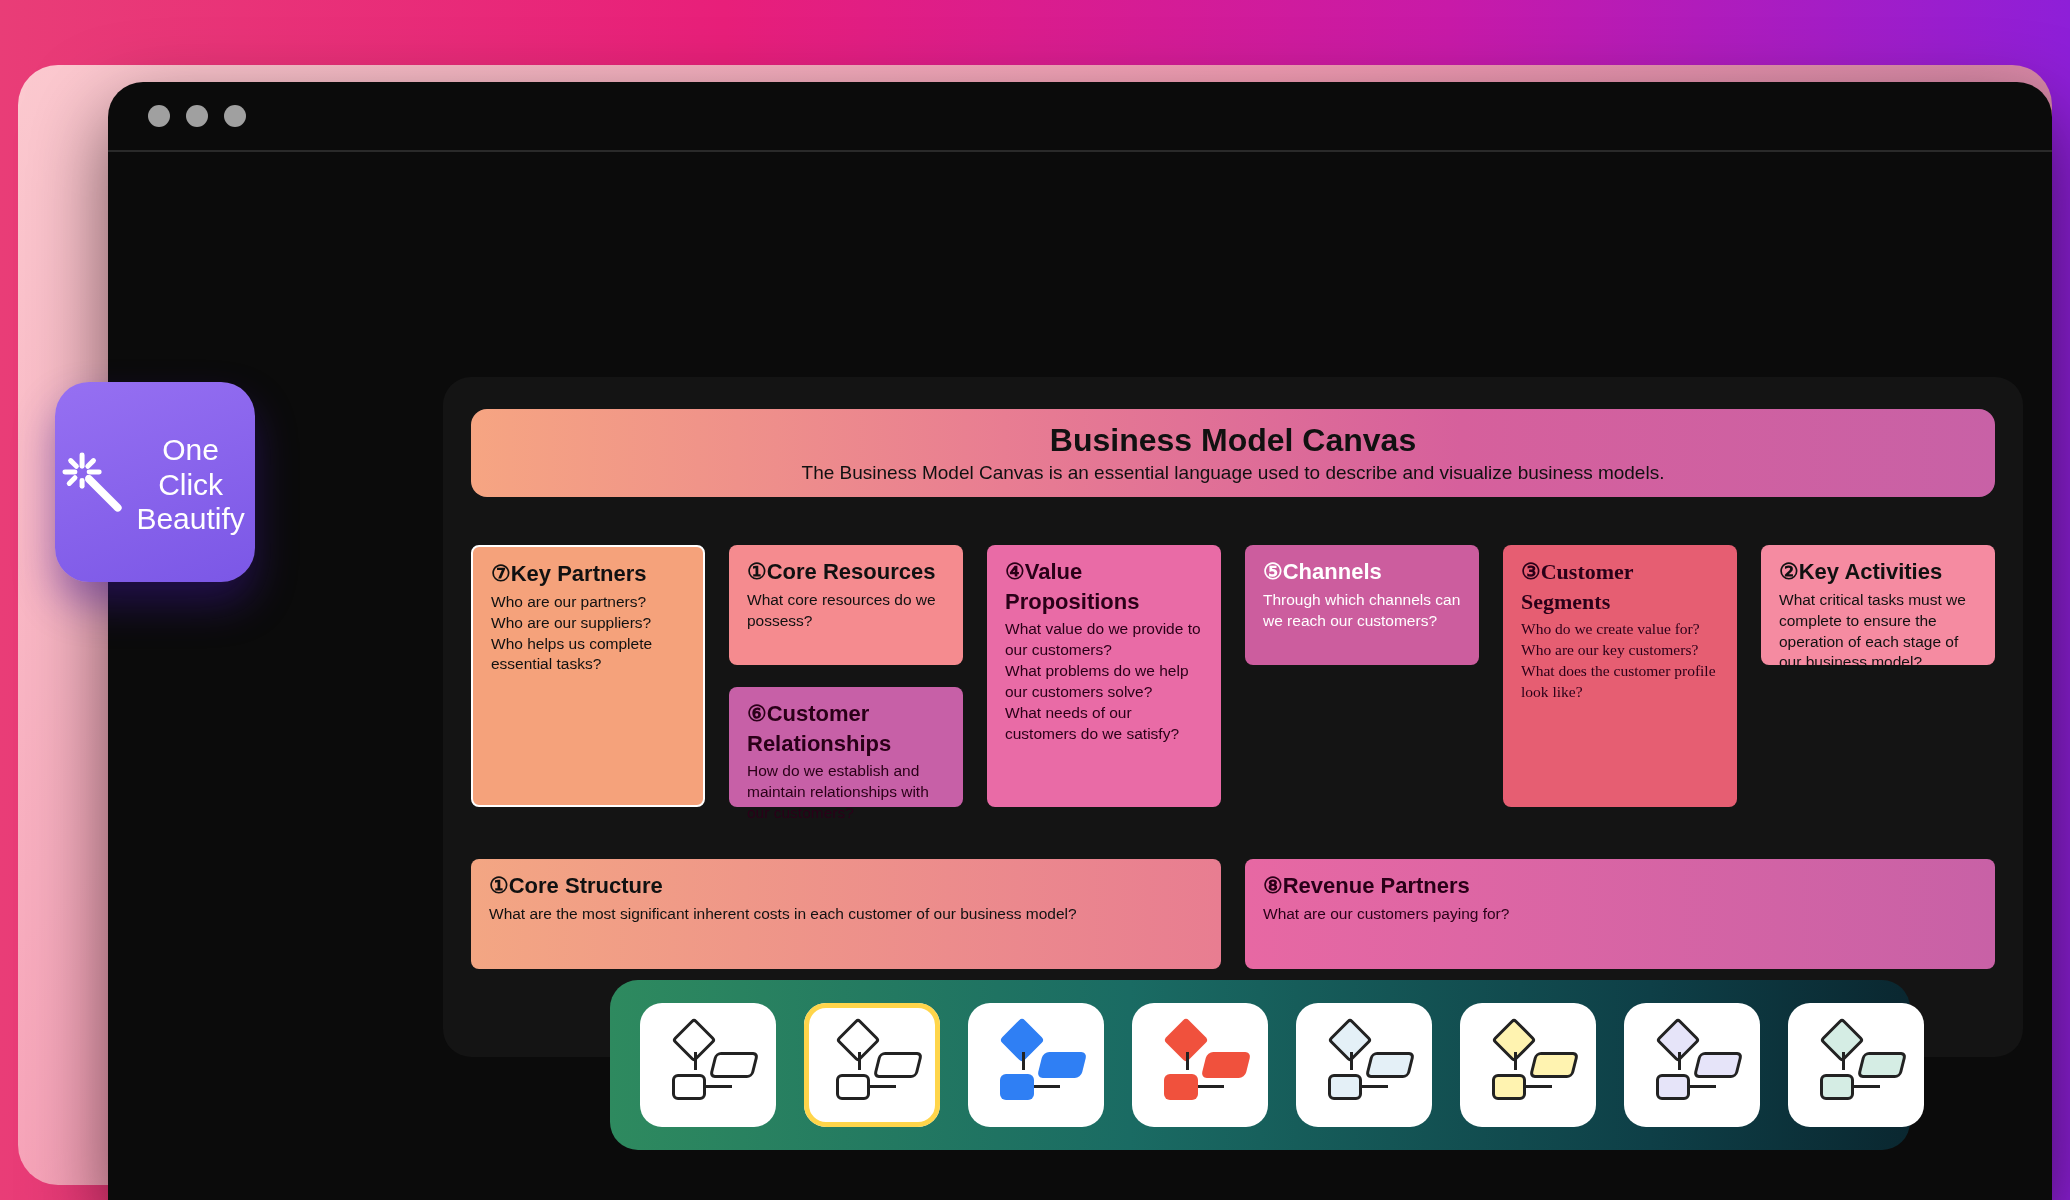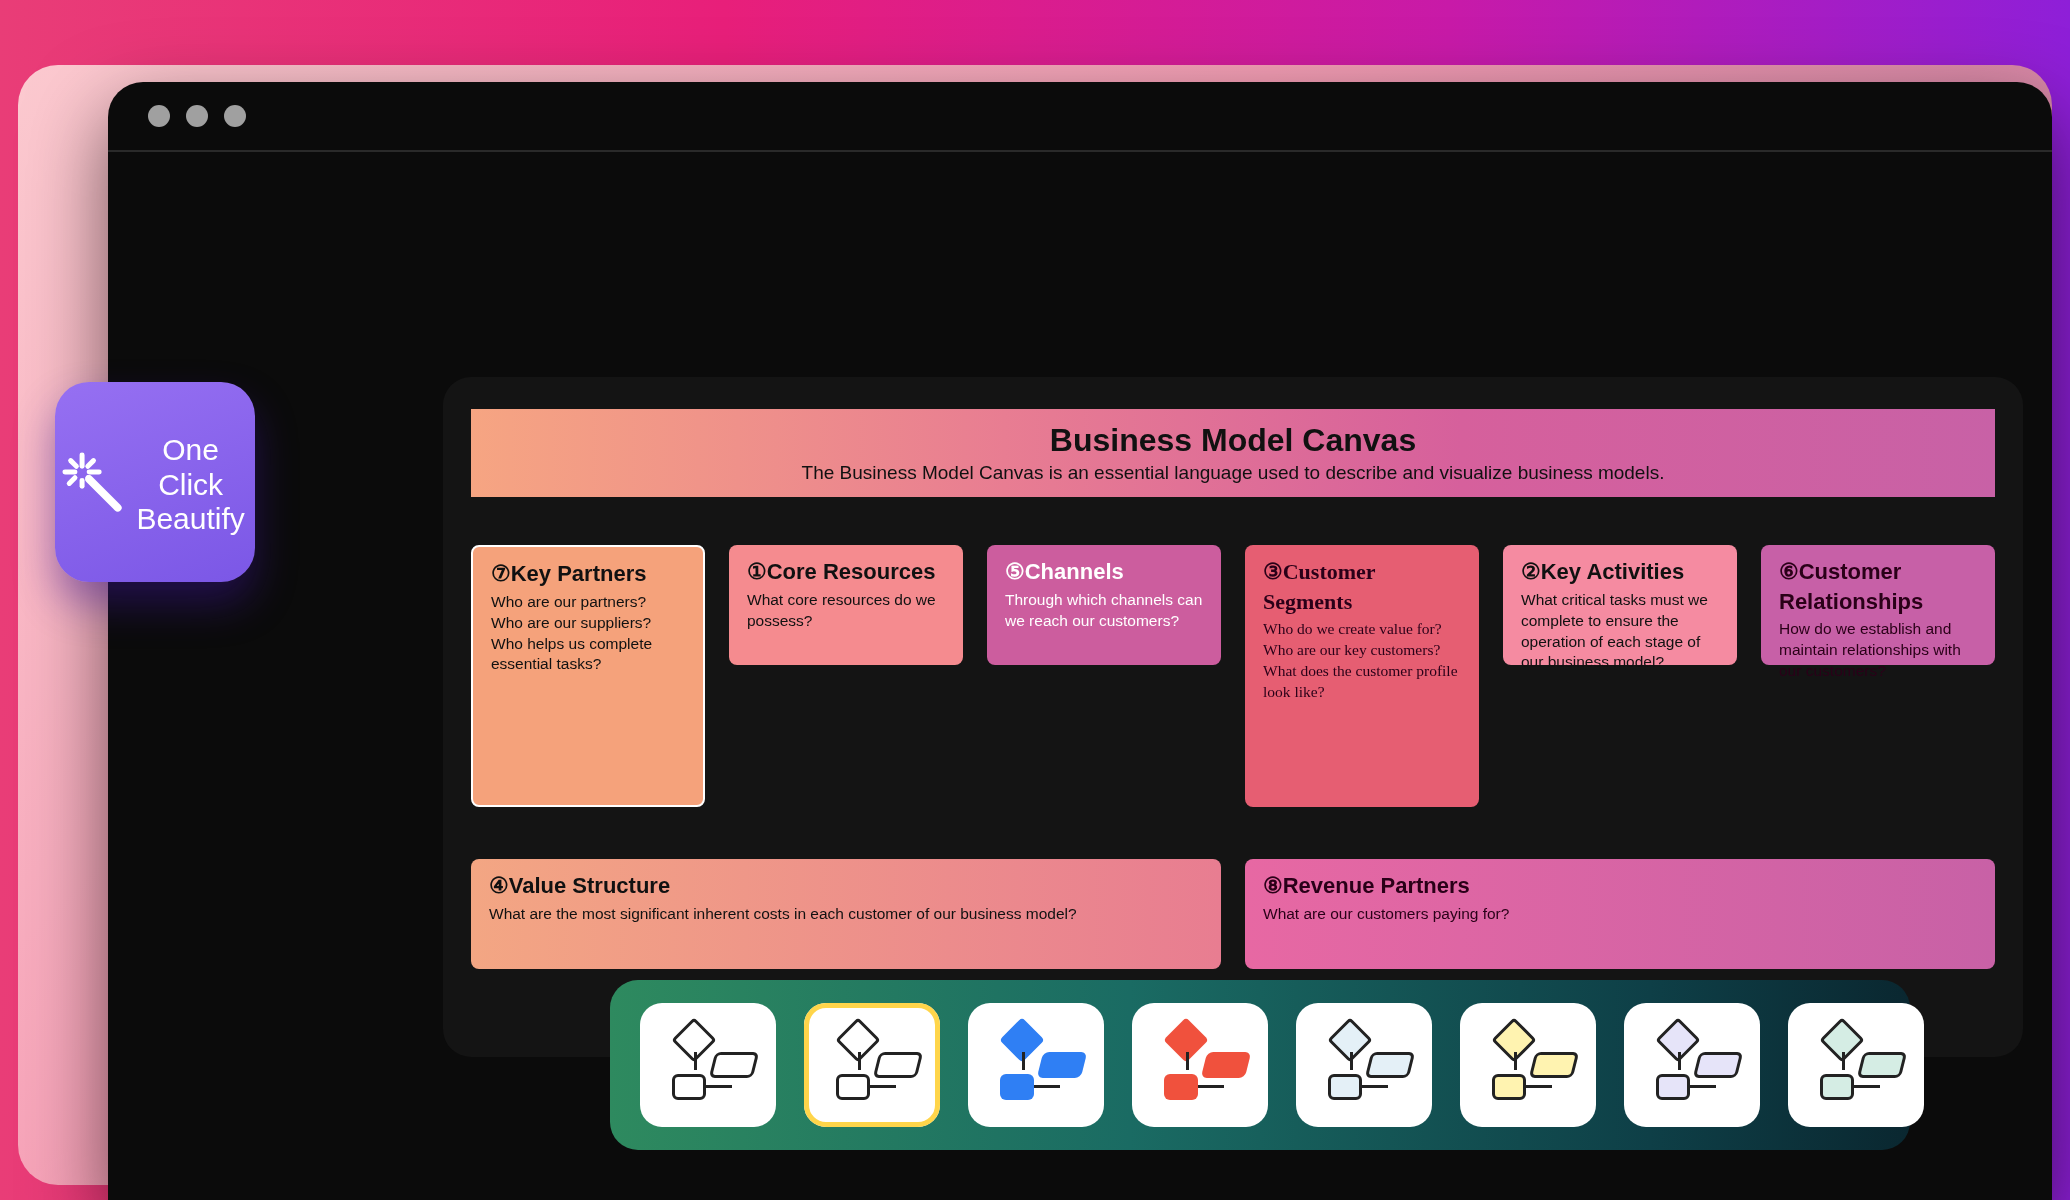--- a/index.html
+++ b/index.html
@@ -34,21 +34,21 @@
   .canvas-area {
     position: absolute;
     top: 295px; left: 335px;
     width: 1580px; height: 680px;
     background: #141414;
     border-radius: 28px;
     padding: 32px 28px 40px 28px;
   }
   .banner {
     height: 88px;
-    border-radius: 0;
+    border-radius: 16px;
     background: linear-gradient(90deg, #f6a582 0%, #e87d92 35%, #d6609c 65%, #c861a6 100%);
     display: flex; flex-direction: column; align-items: center; justify-content: center;
     color: #111;
   }
   .banner h1 { font-size: 32px; font-weight: 700; }
   .banner p  { font-size: 19px; margin-top: 3px; }
   .grid {
     display: grid;
     grid-template-columns: repeat(6, 1fr);
     grid-template-rows: 120px 120px;
@@ -158,41 +158,45 @@
 
     <div class="grid">
       <div class="card c-partners">
         <h3>⑦Key Partners</h3>
         <div class="body">Who are our partners?<br>Who are our suppliers?<br>Who helps us complete essential tasks?</div>
       </div>
       <div class="card c-core">
         <h3>①Core Resources</h3>
         <div class="body">What core resources do we possess?</div>
       </div>
+      <div class="card c-value">
+        <h3>④Value Propositions</h3>
+        <div class="body">What value do we provide to our customers?<br>What problems do we help our customers solve?<br>What needs of our customers do we satisfy?</div>
+      </div>
       <div class="card c-channels">
         <h3>⑤Channels</h3>
         <div class="body">Through which channels can we reach our customers?</div>
       </div>
       <div class="card c-segments">
         <h3>③Customer Segments</h3>
         <div class="body">Who do we create value for?<br>Who are our key customers?<br>What does the customer profile look like?</div>
       </div>
       <div class="card c-activities">
         <h3>②Key Activities</h3>
         <div class="body">What critical tasks must we complete to ensure the operation of each stage of our business model?</div>
       </div>
       <div class="card c-custrel">
         <h3>⑥Customer Relationships</h3>
         <div class="body">How do we establish and maintain relationships with our customers?</div>
       </div>
     </div>
 
     <div class="row2">
       <div class="card c-cost">
-        <h3>④Value Structure</h3>
+        <h3>①Core Structure</h3>
         <div class="body">What are the most significant inherent costs in each customer of our business model?</div>
       </div>
       <div class="card c-revenue">
         <h3>⑧Revenue Partners</h3>
         <div class="body">What are our customers paying for?</div>
       </div>
     </div>
   </div>
 </div>
 

